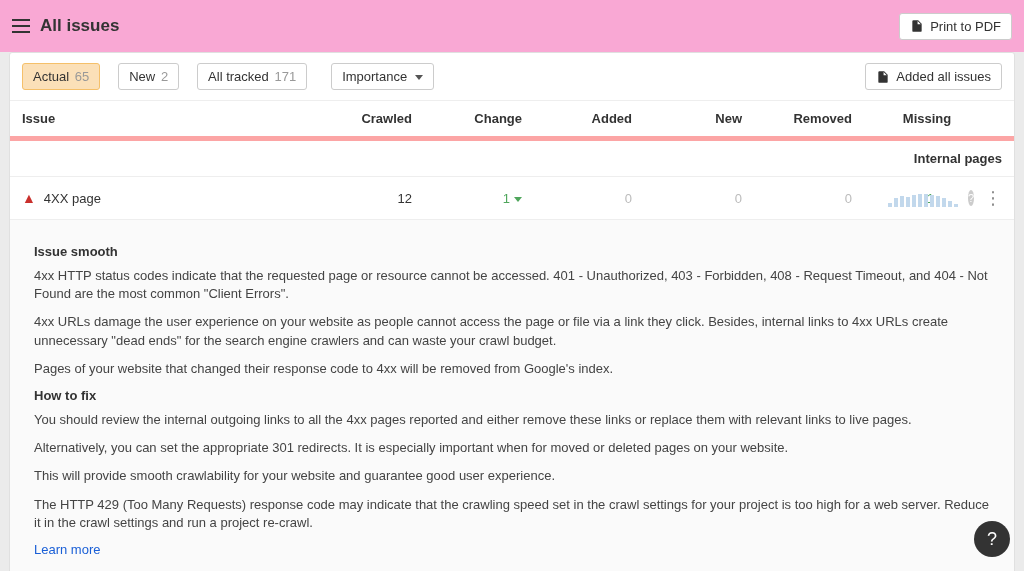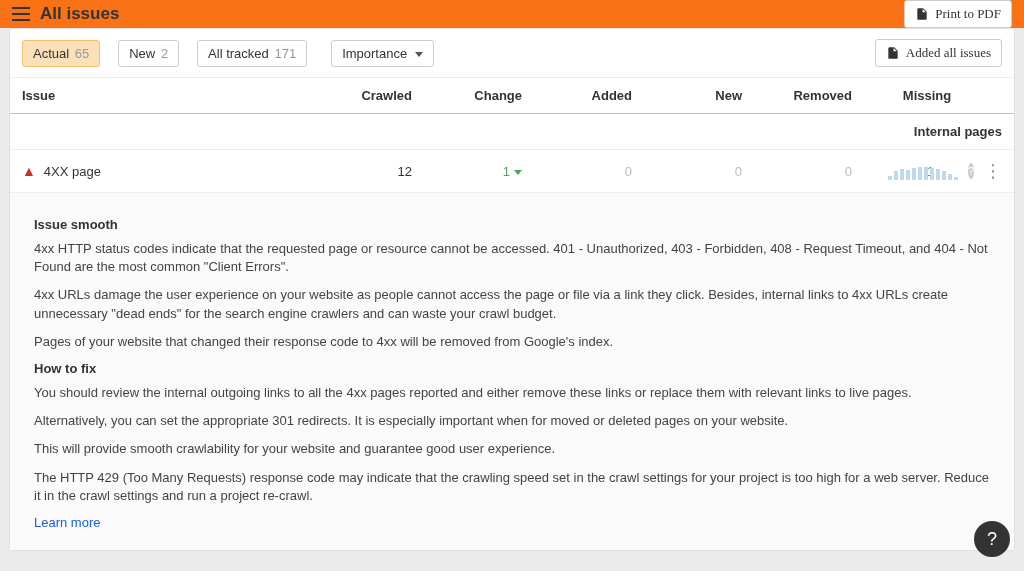--- a/index.html
+++ b/index.html
@@ -10,49 +10,49 @@
   width: 1024px;
   height: 571px;
   overflow: hidden;
   font-size: 13px;
 }
 .topbar {
   display: flex;
   align-items: center;
   justify-content: space-between;
   padding: 8px 12px;
-  background: #f97316;
-  height: 28px;
+  background: #f9a8d4;
+  height: 52px;
 }
 .topbar-left { display: flex; align-items: center; gap: 10px; }
 .hamburger { width: 18px; height: 14px; display: flex; flex-direction: column; justify-content: space-between; cursor: pointer; }
 .hamburger span { display: block; height: 2px; background: #333; }
 .page-title { font-size: 17px; font-weight: 700; color: #333; }
 .btn {
   display: inline-flex; align-items: center; gap: 6px;
   padding: 5px 10px; border: 1px solid #ccc; background: #fff;
-  border-radius: 3px; font-size: 13px; cursor: pointer; color: #333; font-family: Liberation Serif, serif;
+  border-radius: 3px; font-size: 13px; cursor: pointer; color: #333;
 }
 .btn svg { width: 14px; height: 14px; }
 .content { background: #fff; margin: 0 9px; border: 1px solid #e0e0e0; border-radius: 3px; }
 .toolbar {
   display: flex; align-items: center; justify-content: space-between;
   padding: 10px 12px; border-bottom: 1px solid #eee;
 }
 .toolbar-left { display: flex; gap: 18px; align-items: flex-end; }
 .seg-btn {
   padding: 5px 10px; border: 1px solid #ccc; background: #fff;
   border-radius: 3px; font-size: 13px; cursor: pointer; color: #333;
 }
 .seg-btn.active { background: #fbe0b8; border-color: #f5c06a; }
 .seg-btn .count { color: #999; margin-left: 2px; }
 .table-header {
   display: grid;
   grid-template-columns: 280px 110px 110px 110px 110px 110px 150px;
-  padding: 10px 12px; border-bottom: 1px solid #fca5a5;
+  padding: 10px 12px; border-bottom: 5px solid #fca5a5;
   font-weight: 700; font-size: 13px; color: #333;
 }
 .table-header .th { text-align: right; }
 .table-header .th:first-child { text-align: left; }
 .section-header {
   padding: 10px 12px; font-weight: 700; font-size: 13px; border-bottom: 1px solid #eee; text-align: right;
 }
 .table-row {
   display: grid;
   grid-template-columns: 280px 110px 110px 110px 110px 110px 82px 68px;

